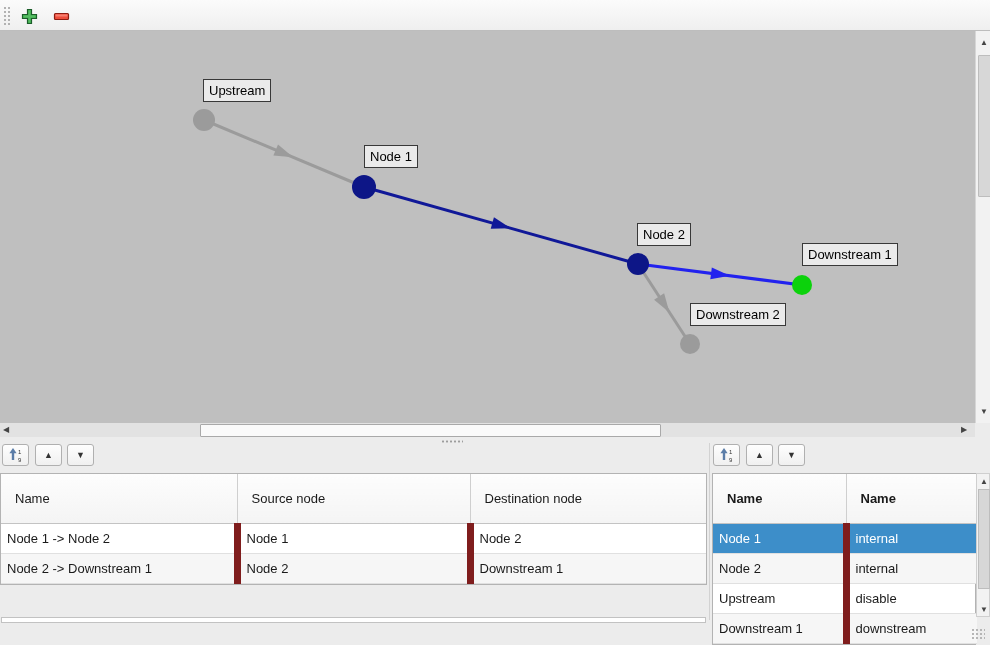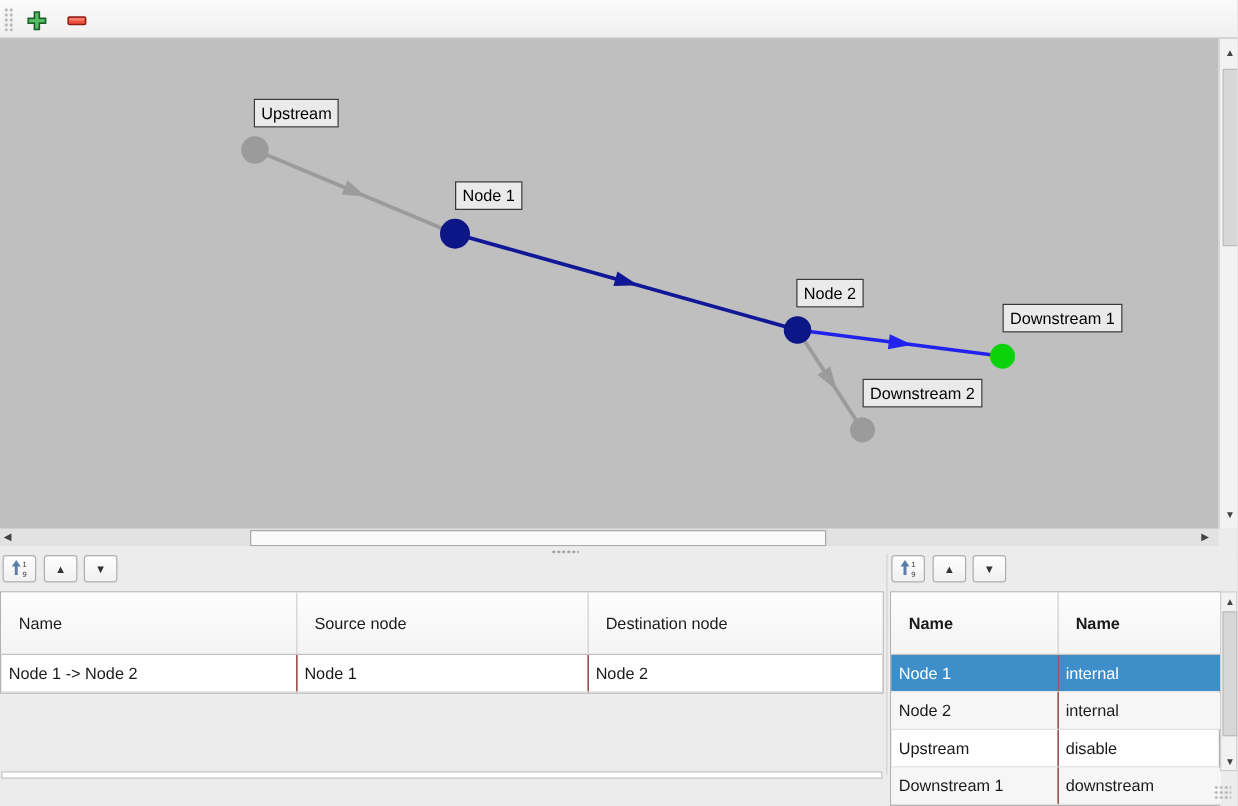--- a/index.html
+++ b/index.html
@@ -39,21 +39,21 @@
             display:flex;align-items:center;justify-content:center;}
   .tri{font-size:9px;line-height:9px;color:#333;}
 
   
   .tablebox{position:absolute;top:473px;border:1px solid #b3b3b3;box-sizing:border-box;background:#fff;}
   table{border-collapse:collapse;table-layout:fixed;width:100%;font-size:13px;}
   th{height:21px;background:linear-gradient(#fdfdfd,#f4f4f4);border-right:1px solid #cfcfcf;
      border-bottom:1px solid #c3c3c3;text-align:left;padding:14px;}
   #ltable th{font-weight:normal;}
   #rtable th{font-weight:bold;}
-  td{height:29px;padding:0 6px;border-right:1px solid #7f1d1d;border-bottom:1px solid #e0e0e0;
+  td{height:29px;padding:0 6px;border-right:7px solid #7f1d1d;border-bottom:1px solid #e0e0e0;
      overflow:hidden;white-space:nowrap;}
   tbody tr:nth-child(even) td{background:#f6f6f6;}
   tr.sel td{background:#3d8ec9 !important;color:#fff;}
   th:last-child,td:last-child{border-right:none;}
 
   .hbar{position:absolute;left:1px;top:617px;width:703px;height:4px;background:#fff;border:1px solid #c2c2c2;}
   .pane-div{position:absolute;left:709px;top:443px;width:1px;height:177px;background:#d2d2d2;}
 
   .rsb{position:absolute;left:976px;top:473px;width:14px;height:144px;background:#f2f2f2;border:1px solid #cfcfcf;box-sizing:border-box;}
   .rsb-thumb{position:absolute;left:1px;top:15px;width:10px;height:98px;background:#d7d7d7;border:1px solid #bdbdbd;}
@@ -165,20 +165,25 @@
           <th>Source node</th>
           <th>Destination node</th>
         </tr>
       </thead>
       <tbody id="ltbody">
           <tr>
             <td>Node 1 -&gt; Node 2</td>
             <td>Node 1</td>
             <td>Node 2</td>
           </tr>
+          <tr>
+            <td>Node 2 -&gt; Downstream 1</td>
+            <td>Node 2</td>
+            <td>Downstream 1</td>
+          </tr>
         </tbody>
     </table>
   </div>
   <div class="hbar"></div>
   <div class="pane-div"></div>
 
   <div class="tablebox" style="left:712px;width:264px;">
     <table id="rtable">
       <colgroup>
           <col style="width:133px">

